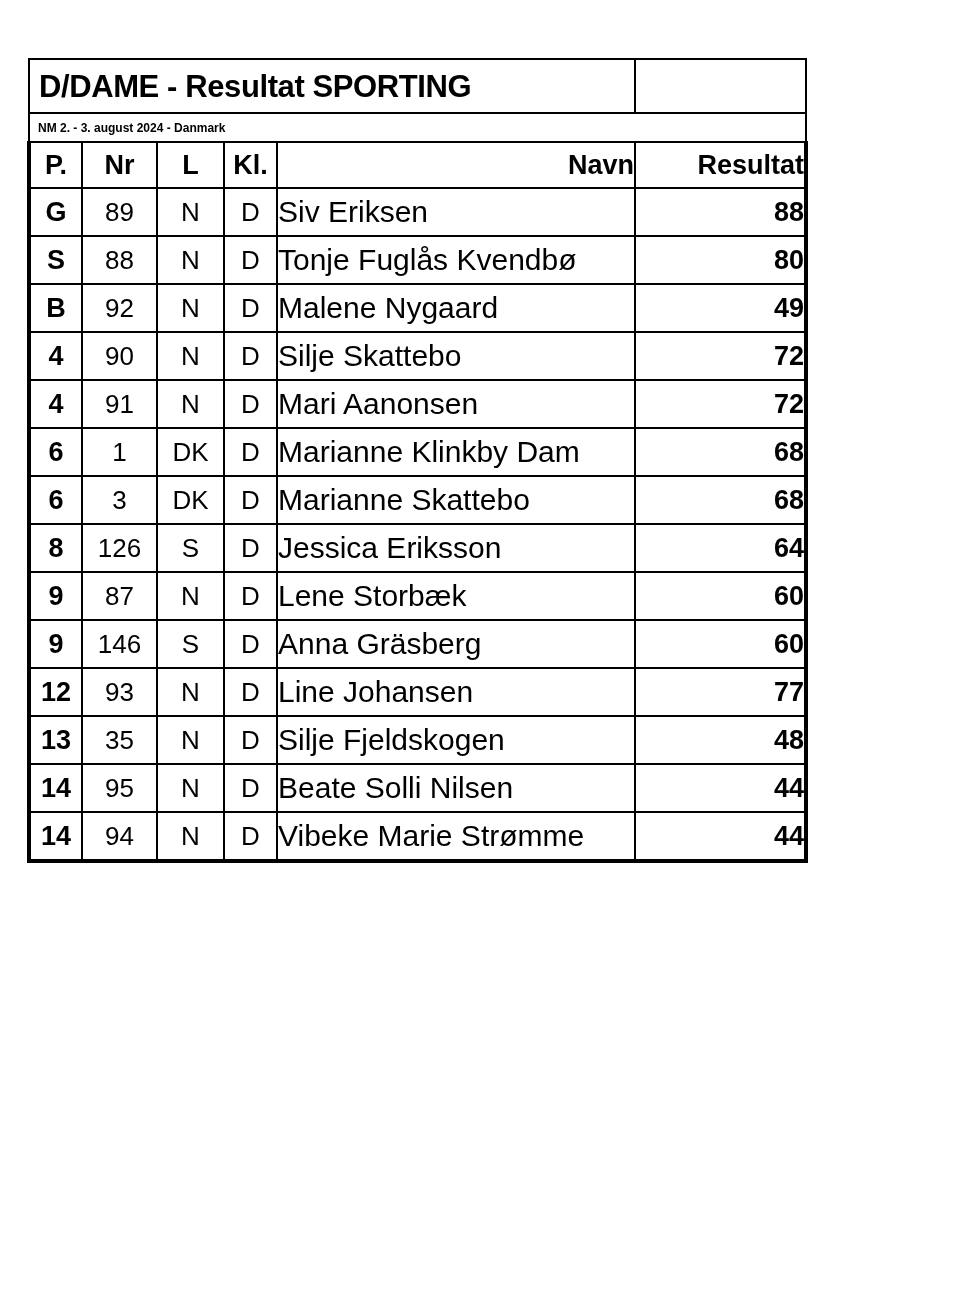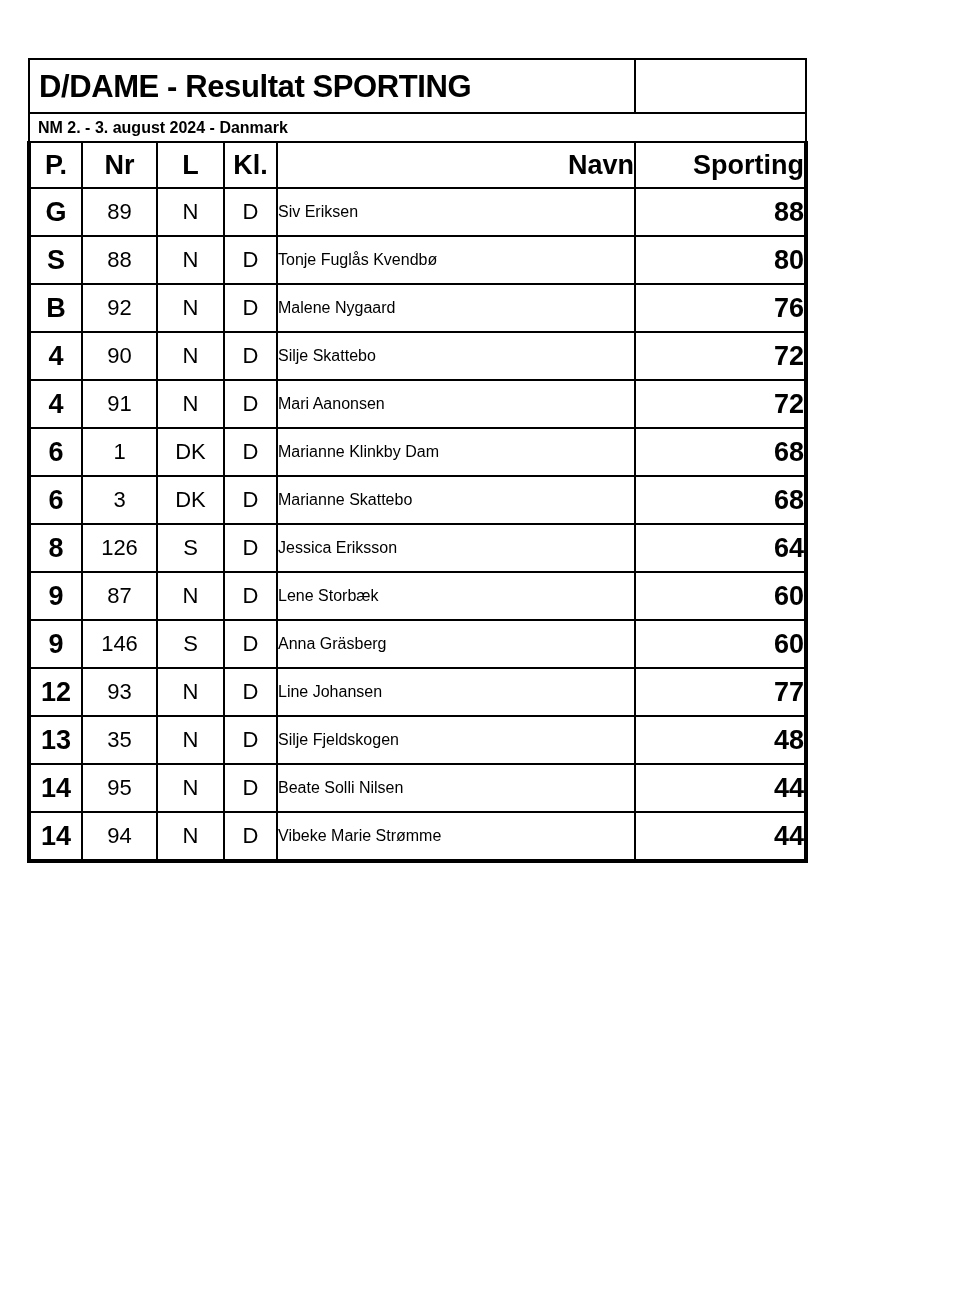--- a/index.html
+++ b/index.html
@@ -67,21 +67,21 @@
 
   
   .subtitle-row td {
     height: 27px;
     border-top-width: 3px;
     border-bottom-width: 3px;
     border-left-width: 4px;
     border-right-width: 4px;
   }
   .subtitle-row .txt {
-    font-size: 16px;
+    font-size: 12px;
     font-weight: bold;
     padding-left: 8px;
     white-space: nowrap;
     line-height: 1;
   }
 
   
   .head-row th {
     height: 44px;
     border-bottom-width: 4px;
@@ -105,27 +105,27 @@
   tbody tr:last-child td  { border-bottom-width: 4px; }
 
   .cell-rank {
     text-align: center;
     font-size: 27px;
     font-weight: bold;
     line-height: 1;
   }
   .cell-nr, .cell-country, .cell-class {
     text-align: center;
-    font-size: 22px;
+    font-size: 26px;
     font-weight: normal;
     line-height: 1;
   }
   .cell-name {
     text-align: left;
-    font-size: 16px;
+    font-size: 30px;
     font-weight: normal;
     padding-left: 8px;
     line-height: 1;
     white-space: nowrap;
     overflow: hidden;
   }
   .cell-score {
     text-align: right;
     font-size: 27px;
     font-weight: bold;
@@ -171,21 +171,21 @@
         <th>
           <div class="txt center">L</div>
         </th>
         <th>
           <div class="txt center">Kl.</div>
         </th>
         <th>
           <div class="txt leftpad">Navn</div>
         </th>
         <th>
-          <div class="txt leftpad">Sporting</div>
+          <div class="txt leftpad">Resultat</div>
         </th>
       </tr>
     </thead>
 
     <tbody id="results-body">
         <tr>
           <td class="cell-rank">G</td>
           <td class="cell-nr">89</td>
           <td class="cell-country">N</td>
           <td class="cell-class">D</td>
@@ -199,21 +199,21 @@
           <td class="cell-class">D</td>
           <td class="cell-name">Tonje Fuglås Kvendbø</td>
           <td class="cell-score">80</td>
         </tr>
         <tr>
           <td class="cell-rank">B</td>
           <td class="cell-nr">92</td>
           <td class="cell-country">N</td>
           <td class="cell-class">D</td>
           <td class="cell-name">Malene Nygaard</td>
-          <td class="cell-score">76</td>
+          <td class="cell-score">49</td>
         </tr>
         <tr>
           <td class="cell-rank">4</td>
           <td class="cell-nr">90</td>
           <td class="cell-country">N</td>
           <td class="cell-class">D</td>
           <td class="cell-name">Silje Skattebo</td>
           <td class="cell-score">72</td>
         </tr>
         <tr>

